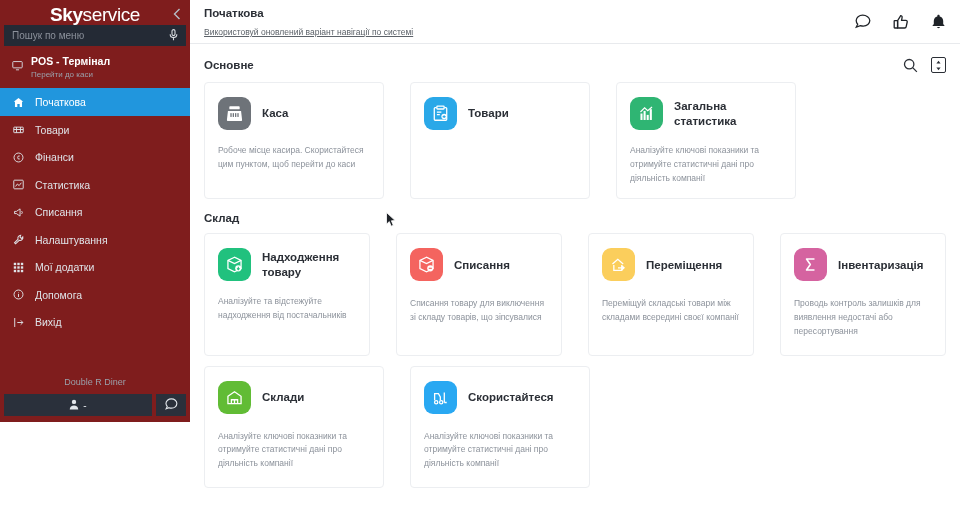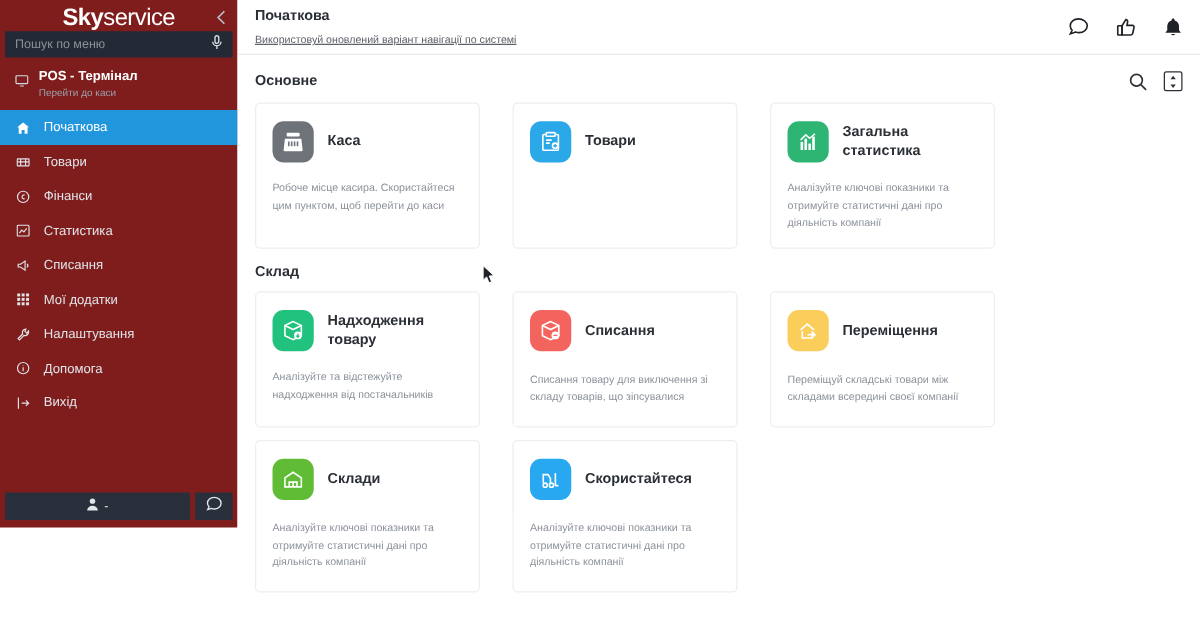--- a/index.html
+++ b/index.html
@@ -229,66 +229,67 @@
         <svg width="11" height="11" viewBox="0 0 14 14" fill="none" stroke="#dfe3e8" stroke-width="1.2">
             <path d="M2 5.6v2.8h2.4L9 11.6V2.4L4.4 5.6z"></path>
             <path d="M11 5.2a2.6 2.6 0 0 1 0 3.6"></path>
           </svg>
       </span>
       <span>Списання</span>
     </div>
 
     <div class="sb-item">
       <span class="ico">
+        <svg width="11" height="11" viewBox="0 0 14 14" fill="none" stroke="#dfe3e8" stroke-width="1.3">
+            <path d="M9.8 1.6a3.6 3.6 0 0 0-3.3 5l-4.6 4.6 1.4 1.4 4.6-4.6a3.6 3.6 0 0 0 4.6-4.4L10.7 5.7 8.9 3.9z"></path>
+          </svg>
+      </span>
+      <span>Налаштування</span>
+    </div>
+
+    <div class="sb-item">
+      <span class="ico">
         <svg width="11" height="11" viewBox="0 0 14 14" fill="#dfe3e8">
             <rect x="1" y="1" width="3" height="3"></rect>
             <rect x="5.5" y="1" width="3" height="3"></rect>
             <rect x="10" y="1" width="3" height="3"></rect>
             <rect x="1" y="5.5" width="3" height="3"></rect>
             <rect x="5.5" y="5.5" width="3" height="3"></rect>
             <rect x="10" y="5.5" width="3" height="3"></rect>
             <rect x="1" y="10" width="3" height="3"></rect>
             <rect x="5.5" y="10" width="3" height="3"></rect>
             <rect x="10" y="10" width="3" height="3"></rect>
           </svg>
       </span>
       <span>Мої додатки</span>
     </div>
 
     <div class="sb-item">
       <span class="ico">
-        <svg width="11" height="11" viewBox="0 0 14 14" fill="none" stroke="#dfe3e8" stroke-width="1.3">
-            <path d="M9.8 1.6a3.6 3.6 0 0 0-3.3 5l-4.6 4.6 1.4 1.4 4.6-4.6a3.6 3.6 0 0 0 4.6-4.4L10.7 5.7 8.9 3.9z"></path>
-          </svg>
-      </span>
-      <span>Налаштування</span>
-    </div>
-
-    <div class="sb-item">
-      <span class="ico">
         <svg width="11" height="11" viewBox="0 0 14 14" fill="none" stroke="#dfe3e8" stroke-width="1.2">
             <circle cx="7" cy="7" r="5.7"></circle>
             <path d="M7 6.2v4M7 4.1v.6"></path>
           </svg>
       </span>
       <span>Допомога</span>
     </div>
 
     <div class="sb-item">
       <span class="ico">
         <svg width="11" height="11" viewBox="0 0 14 14" fill="none" stroke="#dfe3e8" stroke-width="1.2">
             <path d="M2.2 1.3v11.4"></path>
             <path d="M5.5 7h7M9.8 4.2 12.6 7l-2.8 2.8"></path>
           </svg>
       </span>
       <span>Вихід</span>
     </div>
 
     <div class="sb-spacer"></div>
 
+    <div class="sb-company">Double R Diner</div>
 
     <div class="sb-bottom">
       <div class="sb-user">
         <span>
           <svg width="10" height="11" viewBox="0 0 12 13" fill="#e2e6eb">
               <circle cx="6" cy="3.4" r="2.6"></circle>
               <path d="M0.9 12.4c0-2.8 2.3-4.6 5.1-4.6s5.1 1.8 5.1 4.6z"></path>
             </svg>
         </span>
         <span>-</span>
@@ -445,20 +446,31 @@
                   <path d="M4 10.4 10.2 5l6.2 5.4"></path>
                   <path d="M5.6 11.6v6.2h9.2v-6.2"></path>
                   <path d="M10.4 14.8h6.6M15 12.6l2.4 2.2-2.4 2.2"></path>
                 </svg>
             </div>
             <div class="card-title">Переміщення</div>
           </div>
           <div class="card-desc">Переміщуй складські товари між складами всередині своєї компанії</div>
         </div>
 
+        <div class="card short">
+          <div class="card-icon-wrap" style="display:flex;align-items:center;gap:11px">
+            <div class="card-icon" style="background:#d563a0">
+              <svg width="19" height="19" viewBox="0 0 22 22" fill="none" stroke="#ffffff" stroke-width="1.8" stroke-linejoin="round">
+                  <path d="M15.6 4.6H6.4l4.4 6.4-4.4 6.4h9.2"></path>
+                </svg>
+            </div>
+            <div class="card-title">Інвентаризація</div>
+          </div>
+          <div class="card-desc">Проводь контроль залишків для виявлення недостачі або пересортування</div>
+        </div>
       </div>
 
       <div class="cards row2" style="margin-top:10px">
 
         <div class="card short">
           <div class="card-head">
             <div class="card-icon" style="background:#61bc35">
               <svg width="19" height="19" viewBox="0 0 22 22" fill="none" stroke="#ffffff" stroke-width="1.5">
                   <path d="M3.4 9.6 11 4.4l7.6 5.2v8.4H3.4z"></path>
                   <path d="M7.4 18v-4.4h7.2V18"></path>

